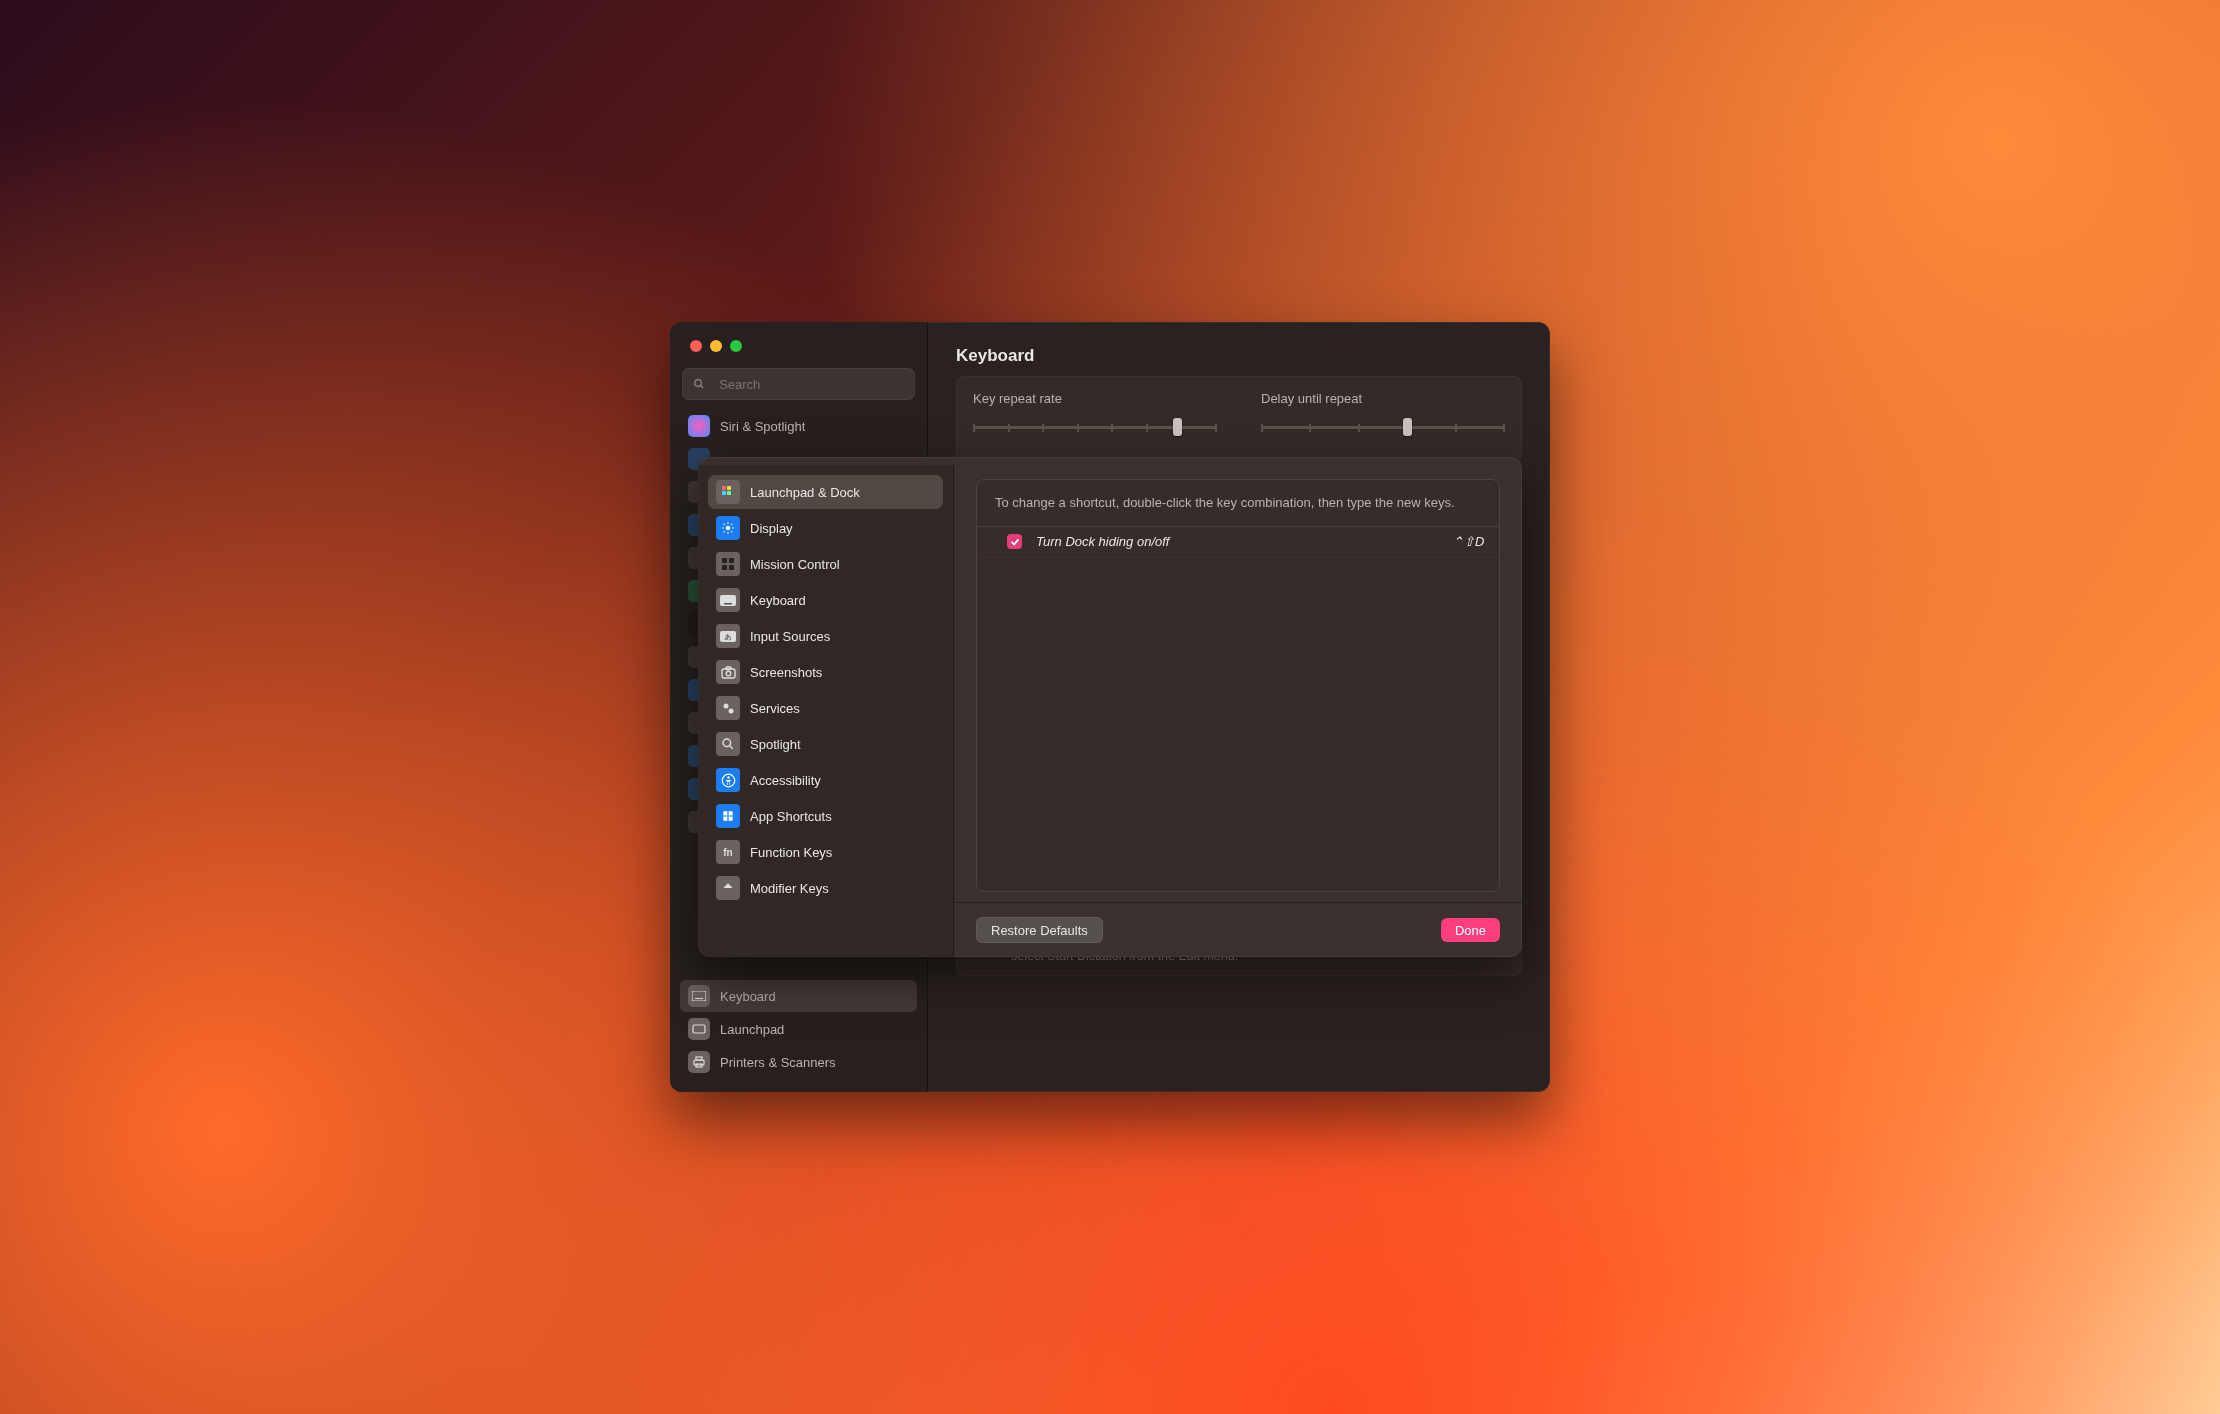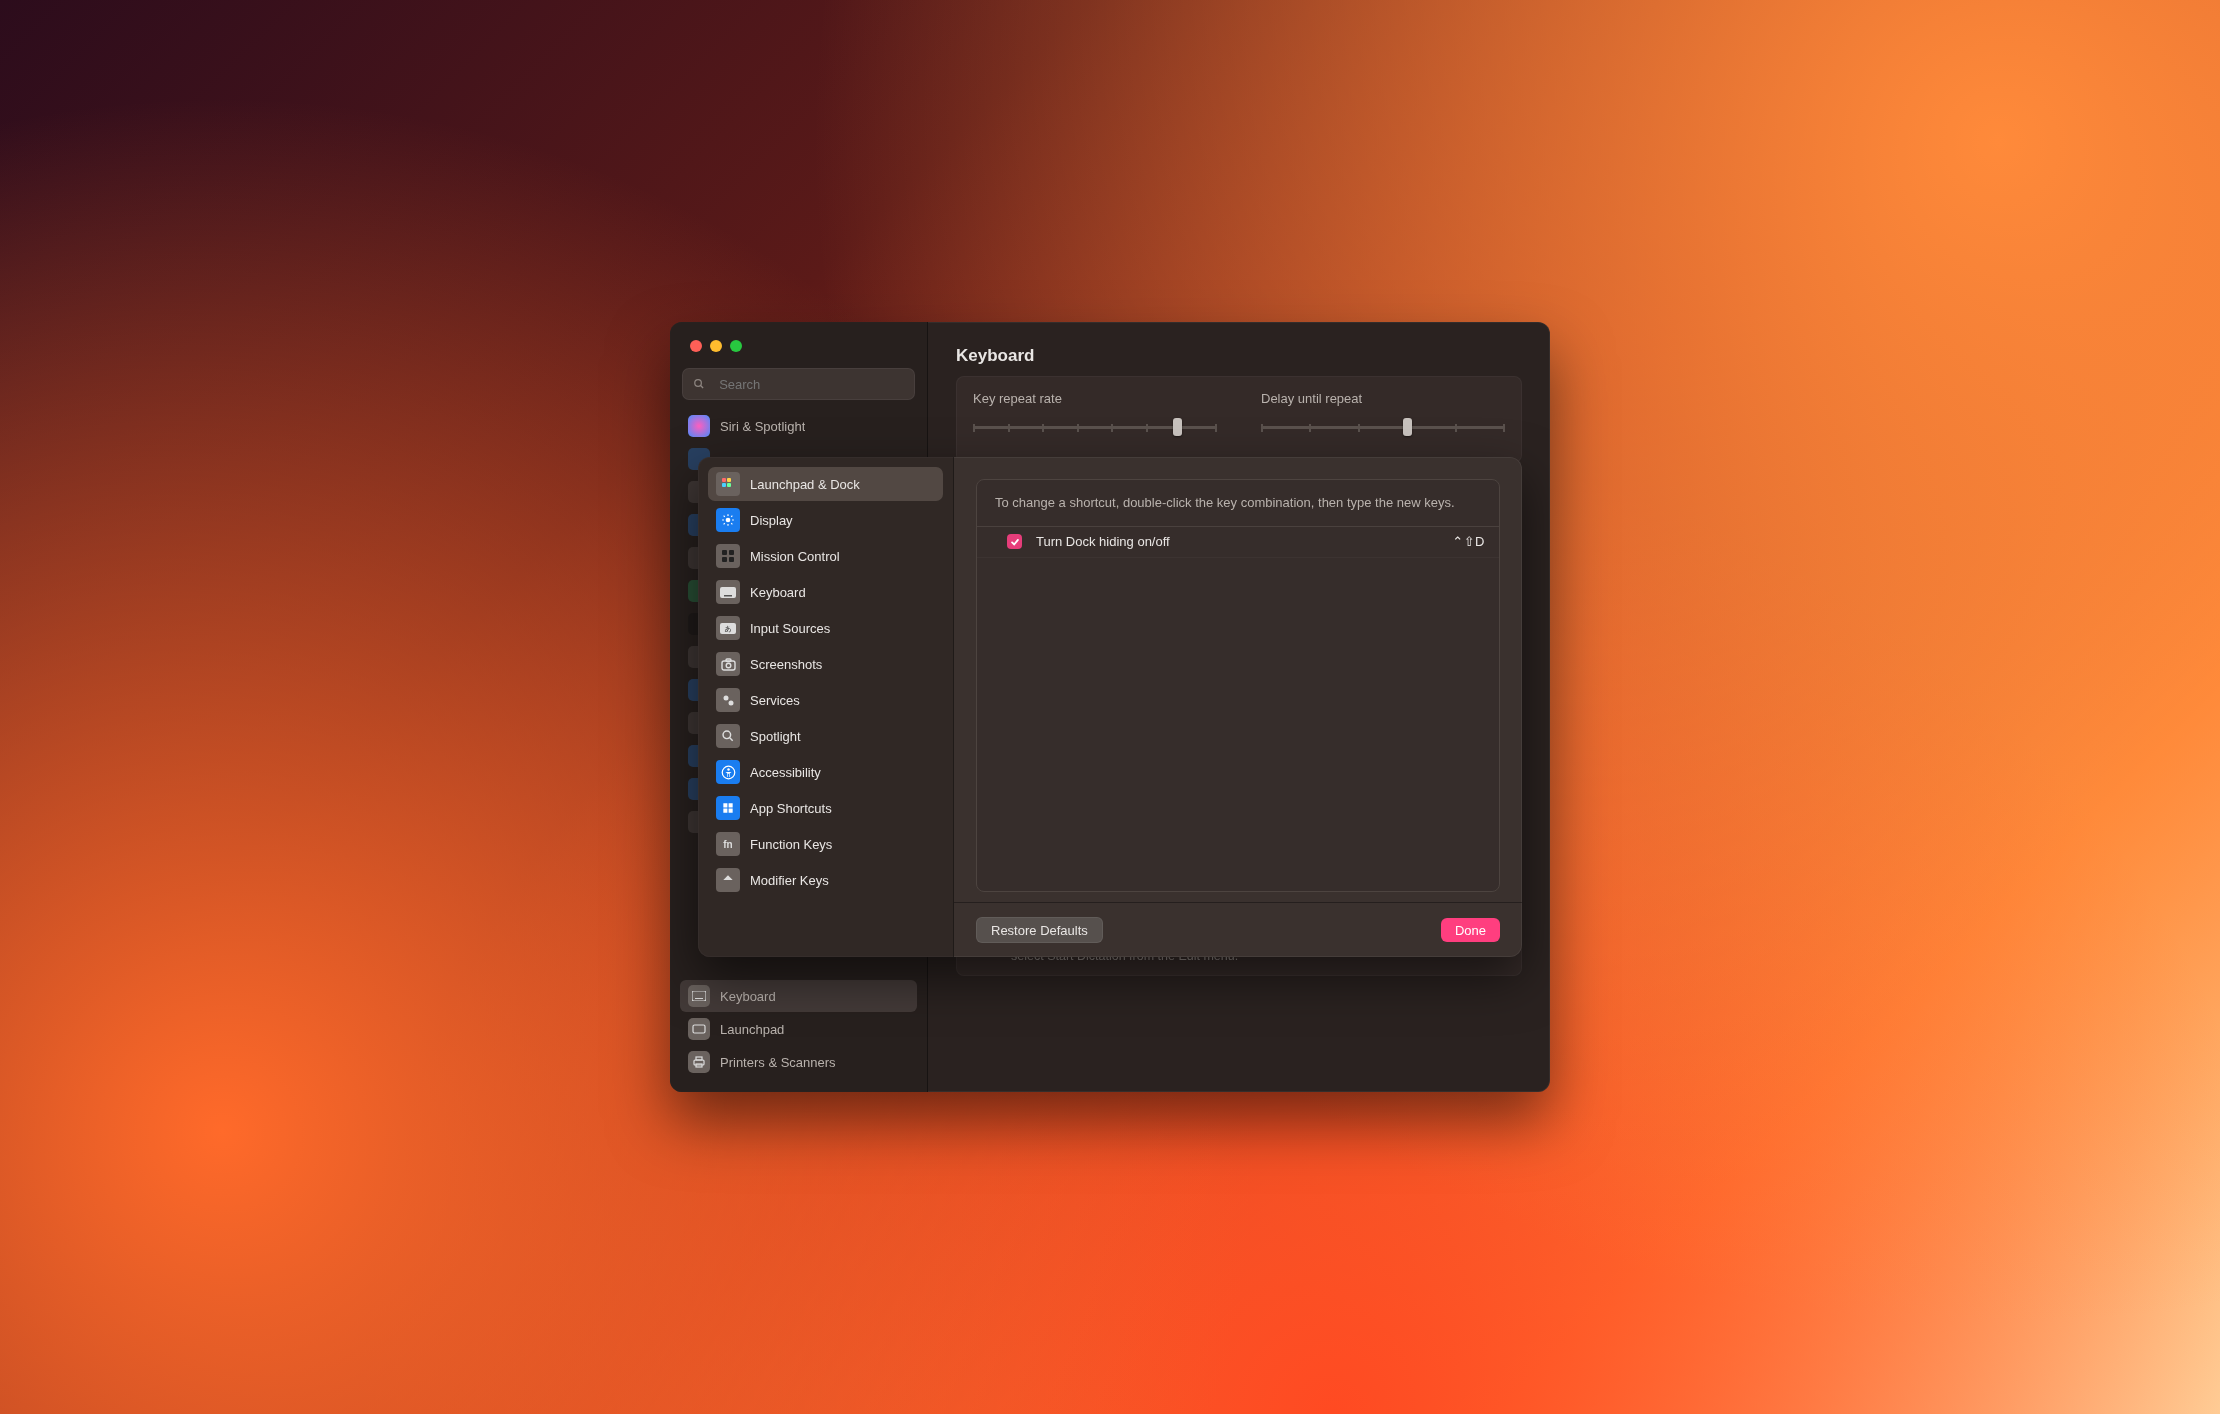--- a/index.html
+++ b/index.html
@@ -120,21 +120,21 @@
     background:var(--bg-panel);
     border-radius:12px;
     box-shadow:0 20px 50px rgba(0,0,0,.55),0 0 0 1px rgba(255,255,255,.06) inset;
     display:flex;overflow:hidden;
   }
   .sheet-sidebar{
     width:235px;flex:0 0 235px;
     background:rgba(40,33,31,.55);
     border-right:1px solid rgba(0,0,0,.35);
     padding:10px 10px;
-    display:flex;flex-direction:column;gap:2px;
+    display:flex;flex-direction:column;gap:2px;margin-top:8px;
   }
   .cat-item{
     height:34px;border-radius:7px;display:flex;align-items:center;gap:10px;
     padding:0 8px;color:var(--text-primary);cursor:default;
   }
   .cat-item.sel{background:rgba(140,125,118,.38);}
   .cat-icon{
     width:24px;height:24px;border-radius:4px;flex:0 0 24px;
     display:flex;align-items:center;justify-content:center;
   }
@@ -152,20 +152,21 @@
     display:flex;flex-direction:column;background:rgba(50,42,40,.5);
   }
   .shortcut-hint{
     padding:14px 18px;color:var(--text-secondary);font-size:13px;line-height:1.35;
     border-bottom:1px solid var(--divider);
   }
   .sc-row{
     height:30px;display:flex;align-items:center;padding:0 14px 0 30px;
     border-bottom:1px solid rgba(255,255,255,.03);
     gap:14px;
+    font-style:italic;
   }
   .sc-row.sel{background:#6a5d57;}
   .sc-chk{
     width:15px;height:15px;border-radius:4px;background:var(--accent-pink);
     display:flex;align-items:center;justify-content:center;flex:0 0 15px;
   }
   .sc-label{flex:1;color:var(--text-primary);font-size:13px;}
   .sc-keys{color:var(--text-primary);font-size:13px;letter-spacing:.5px;}
   .sheet-footer{
     border-top:1px solid rgba(0,0,0,.35);

